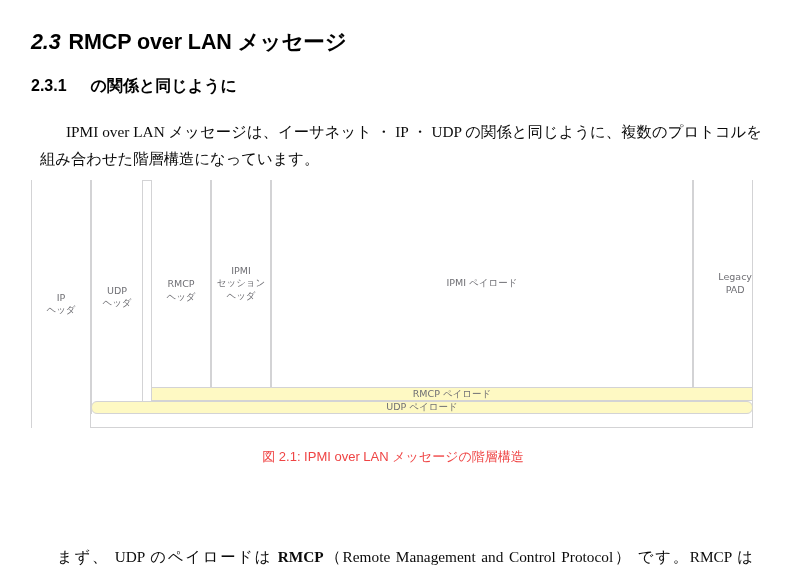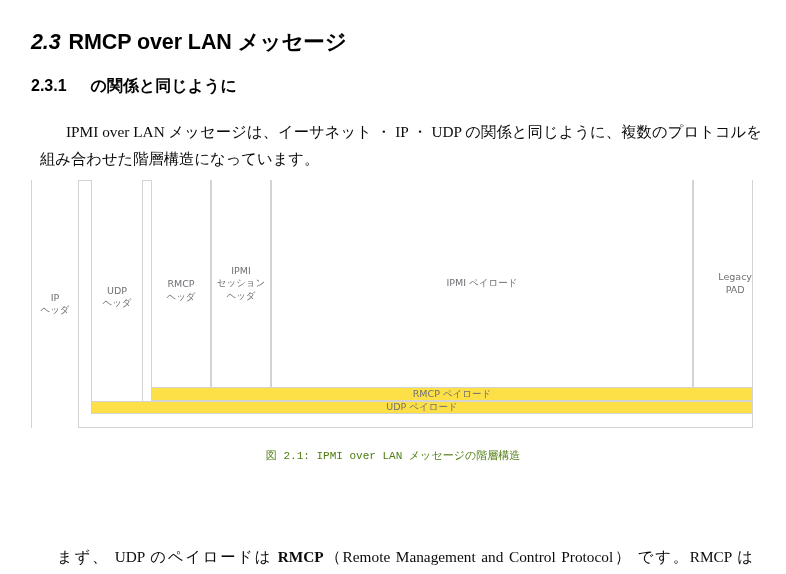--- a/index.html
+++ b/index.html
@@ -114,33 +114,33 @@
   .bar {
     position: absolute;
     box-sizing: border-box;
     border: 1px solid #d3d3d5;
     display: flex;
     align-items: center;
     justify-content: center;
     font-family: "DejaVu Sans", "Liberation Sans", sans-serif;
     font-size: 9.5px;
     color: #6f6f74;
-    background: #fde047;
+    background: #fef9c3;
   }
 
   
   .caption {
     position: absolute;
     left: 0;
     top: 448px;
     width: 786px;
     text-align: center;
-    font-family: Liberation Mono, monospace;
-    font-size: 11px;
-    color: #4d7c0f;
+    font-family: Liberation Sans, sans-serif;
+    font-size: 13px;
+    color: #ef4444;
     white-space: nowrap;
   }
 </style>
 </head>
 <body>
 
 <div class="page">
 
   <h2 class="h-section">
     <span class="num">2.3</span><span>RMCP over LAN メッセージ</span>
@@ -148,21 +148,21 @@
 
   <h3 class="h-subsection">
     <span class="num">2.3.1</span><span>の関係と同じように</span>
   </h3>
 
   <p class="para para-intro">IPMI over LAN メッセージは、イーサネット ・ IP ・ UDP の関係と同じように、複数のプロトコルを組み合わせた階層構造になっています。</p>
 
   <div class="figure">
     <div class="fig-box"></div>
 
-    <div class="col" id="col-0" style="left: 0px; top: 0px; width: 48px; height: 248px;">
+    <div class="col" id="col-0" style="left: 0px; top: 0px; width: 60px; height: 248px;">
       <span class="lbl">IP<br>ヘッダ</span>
     </div>
     <div class="col" id="col-1" style="left: 60px; top: 0px; width: 52px; height: 234px;">
       <span class="lbl">UDP<br>ヘッダ</span>
     </div>
     <div class="col" id="col-2" style="left: 120px; top: 0px; width: 60px; height: 221px;">
       <span class="lbl">RMCP<br>ヘッダ</span>
     </div>
     <div class="col" id="col-3" style="left: 180px; top: 0px; width: 60px; height: 207px;">
       <span class="lbl">IPMI<br>セッション<br>ヘッダ</span>
@@ -170,21 +170,21 @@
     <div class="col" id="col-4" style="left: 240px; top: 0px; width: 422px; height: 207px;">
       <span class="lbl">IPMI ペイロード</span>
     </div>
     <div class="col" id="col-5" style="left: 662px; top: 0px; width: 60px; height: 207px; justify-content: flex-end;">
       <span class="lbl">Legacy<br>PAD</span>
     </div>
 
     <div class="bar" id="bar-0" style="left: 120px; top: 207px; width: 602px; height: 14px;">
       <span>RMCP ペイロード</span>
     </div>
-    <div class="bar" id="bar-1" style="left: 60px; top: 221px; width: 662px; height: 13px;">
+    <div class="bar" id="bar-1" style="left: 60px; top: 221px; width: 662px; height: 13px; border-radius: 6px;">
       <span>UDP ペイロード</span>
     </div>
   </div>
 
   <div class="caption">図 2.1: IPMI over LAN メッセージの階層構造</div>
 
   <p class="para para-tail">まず、 UDP のペイロードは <b>RMCP</b>（Remote Management and Control Protocol） です。RMCP は （Distributed Management Task Force） が策定した （Alert Standard</p>
 
 </div>
 

